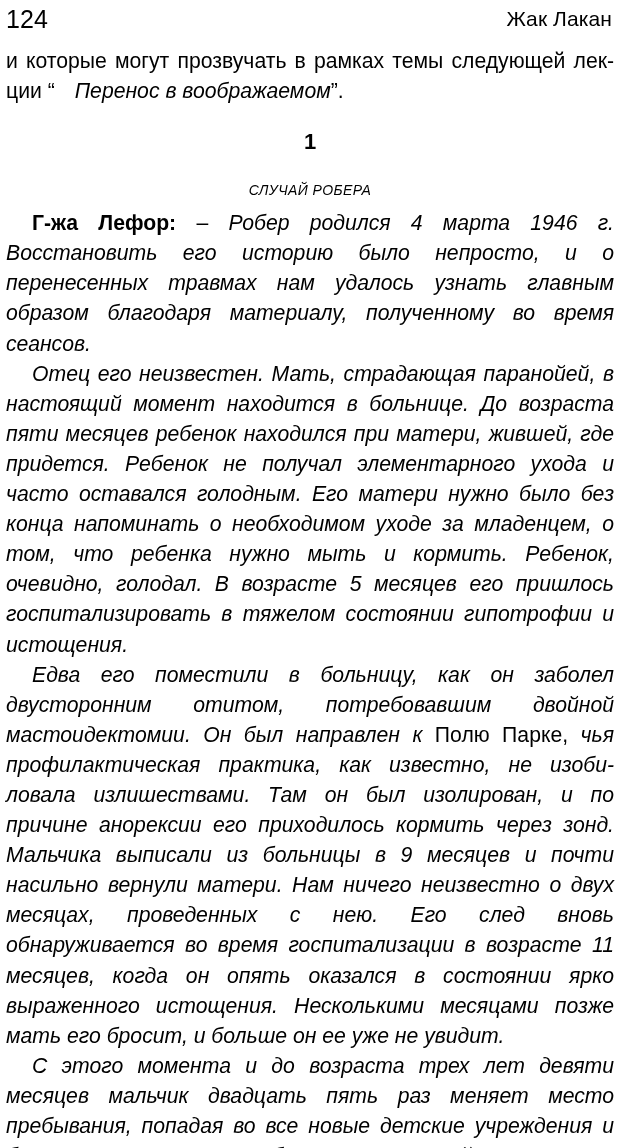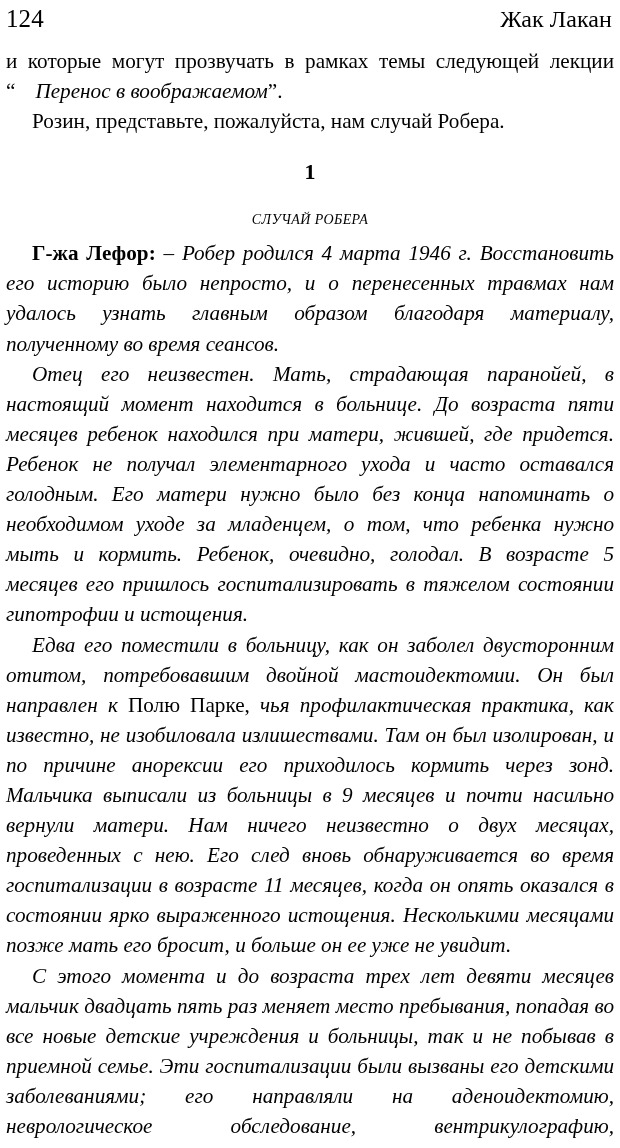--- a/index.html
+++ b/index.html
@@ -6,41 +6,41 @@
     margin: 0;
     padding: 0;
     background: #ffffff;
   }
   .page {
     position: relative;
     width: 620px;
     height: 1148px;
     overflow: hidden;
     background: #ffffff;
-    font-family: Liberation Serif, serif;
+    font-family: Liberation Sans, sans-serif;
     color: #000000;
     box-sizing: border-box;
   }
 
   
   .running-header {
     position: absolute;
     top: 4px;
     left: 6px;
     right: 8px;
     height: 34px;
     display: flex;
     align-items: flex-start;
     justify-content: space-between;
     font-size: 25px;
     line-height: 30px;
     letter-spacing: 0.1px;
   }
   .folio { font-size: 25px; }
-  .book-author { font-size: 24px; }
+  .book-author { font-size: 21px; }
 
   
   .body-col {
     position: absolute;
     top: 46px;
     left: 6px;
     width: 608px;
   }
 
   p.para {
@@ -91,21 +91,20 @@
 
   <div class="running-header">
     <span class="folio">124</span>
     <span class="book-author">Жак Лакан</span>
   </div>
 
   <div class="body-col">
 
     <p class="para roman"><span>и которые могут прозвучать в рамках темы следующей лек­ции “</span><em class="title-it">Перенос в воображаемом</em><span>”.</span></p>
 
-    <p class="para roman indent">Розин, представьте, пожалуйста, нам случай Робера.</p>
 
     <p class="section-number">1</p>
 
     <p class="section-heading">СЛУЧАЙ РОБЕРА</p>
 
     <p class="para italic indent"><span class="speaker">Г-жа Лефор:</span><span class="rom"> – </span><span>Робер родился 4 марта 1946 г. Восстановить его историю было непросто, и о перенесенных травмах нам удалось узнать главным образом благодаря материалу, полученному во время сеансов.</span></p>
 
     <p class="para italic indent">Отец его неизвестен. Мать, страдающая паранойей, в настоящий момент находится в больнице. До возраста пяти месяцев ребенок на­ходился при матери, жившей, где придется. Ребенок не получал элемен­тарного ухода и часто оставался голодным. Его матери нужно было без конца напоминать о необходимом уходе за младенцем, о том, что ребенка нужно мыть и кормить. Ребенок, очевидно, голодал. В возрасте 5 месяцев его пришлось госпитализировать в тяжелом состоянии ги­потрофии и истощения.</p>
 
     <p class="para italic indent"><span>Едва его поместили в больницу, как он заболел двусторонним оти­том, потребовавшим двойной мастоидектомии. Он был направлен к </span><span class="rom">Полю Парке,</span><span> чья профилактическая практика, как известно, не изоби­ловала излишествами. Там он был изолирован, и по причине анорексии его приходилось кормить через зонд. Мальчика выписали из больницы в 9 месяцев и почти насильно вернули матери. Нам ничего неизвестно о двух месяцах, проведенных с нею. Его след вновь обнаруживается во время госпитализации в возрасте 11 месяцев, когда он опять оказался в состоянии ярко выраженного истощения. Несколькими месяцами поз­же мать его бросит, и больше он ее уже не увидит.</span></p>

